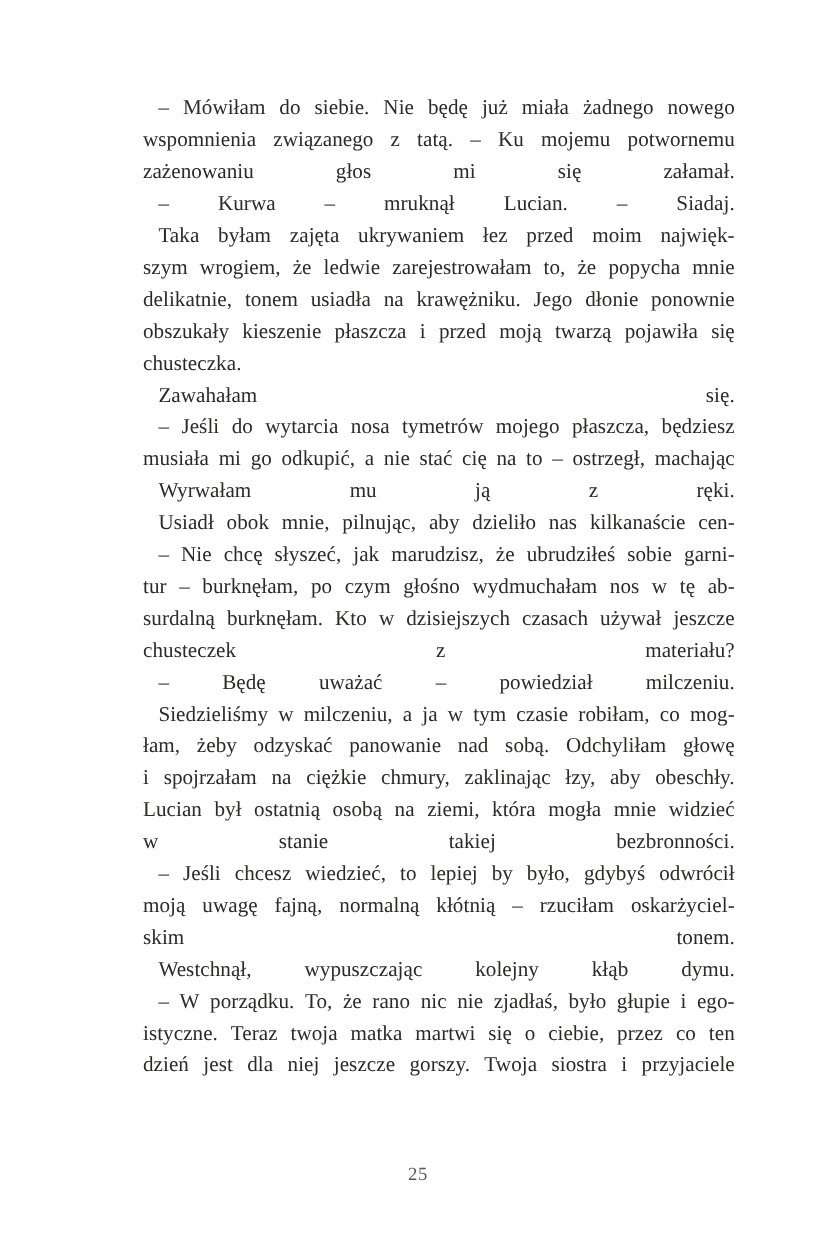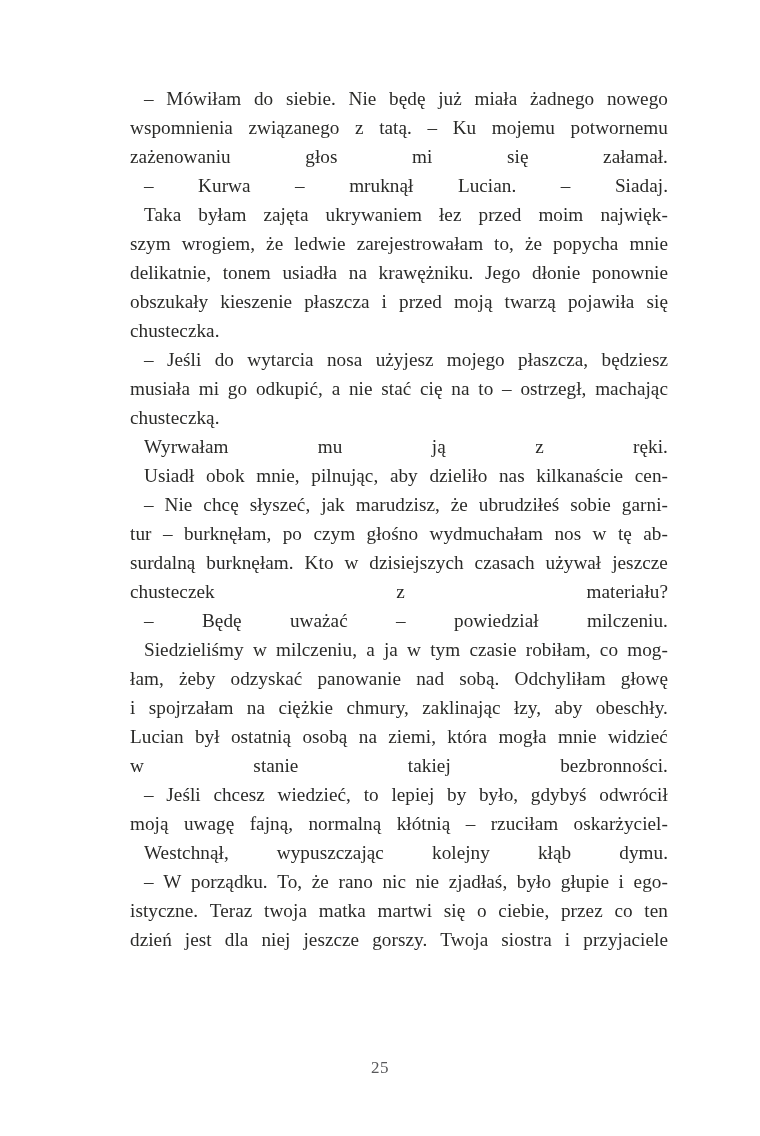--- a/index.html
+++ b/index.html
@@ -88,23 +88,25 @@
         <div class="line flush indent"><span class="w">–</span><span class="w">Kurwa</span><span class="w">–</span><span class="w">mruknął</span><span class="w">Lucian.</span><span class="w">–</span><span class="w">Siadaj.</span></div>
       </div>
       <div class="paragraph">
         <div class="line justify indent"><span class="w">Taka</span><span class="w">byłam</span><span class="w">zajęta</span><span class="w">ukrywaniem</span><span class="w">łez</span><span class="w">przed</span><span class="w">moim</span><span class="w">najwięk-</span></div>
         <div class="line justify"><span class="w">szym</span><span class="w">wrogiem,</span><span class="w">że</span><span class="w">ledwie</span><span class="w">zarejestrowałam</span><span class="w">to,</span><span class="w">że</span><span class="w">popycha</span><span class="w">mnie</span></div>
         <div class="line justify"><span class="w">delikatnie,</span><span class="w">tonem</span><span class="w">usiadła</span><span class="w">na</span><span class="w">krawężniku.</span><span class="w">Jego</span><span class="w">dłonie</span><span class="w">ponownie</span></div>
         <div class="line justify"><span class="w">obszukały</span><span class="w">kieszenie</span><span class="w">płaszcza</span><span class="w">i</span><span class="w">przed</span><span class="w">moją</span><span class="w">twarzą</span><span class="w">pojawiła</span><span class="w">się</span></div>
         <div class="line flush"><span class="w">chusteczka.</span></div>
       </div>
       <div class="paragraph">
-        <div class="line justify indent"><span class="w">–</span><span class="w">Jeśli</span><span class="w">do</span><span class="w">wytarcia</span><span class="w">nosa</span><span class="w">użyjesz</span><span class="w">mojego</span><span class="w">płaszcza,</span><span class="w">będziesz</span></div>
+        <div class="line flush indent"><span class="w">Zawahałam</span><span class="w">się.</span></div>
+      </div>
+      <div class="paragraph">
+        <div class="line justify indent"><span class="w">–</span><span class="w">Jeśli</span><span class="w">do</span><span class="w">wytarcia</span><span class="w">nosa</span><span class="w">tymetrów</span><span class="w">mojego</span><span class="w">płaszcza,</span><span class="w">będziesz</span></div>
         <div class="line justify"><span class="w">musiała</span><span class="w">mi</span><span class="w">go</span><span class="w">odkupić,</span><span class="w">a</span><span class="w">nie</span><span class="w">stać</span><span class="w">cię</span><span class="w">na</span><span class="w">to</span><span class="w">–</span><span class="w">ostrzegł,</span><span class="w">machając</span></div>
-        <div class="line flush"><span class="w">chusteczką.</span></div>
       </div>
       <div class="paragraph">
         <div class="line flush indent"><span class="w">Wyrwałam</span><span class="w">mu</span><span class="w">ją</span><span class="w">z</span><span class="w">ręki.</span></div>
       </div>
       <div class="paragraph">
         <div class="line justify indent"><span class="w">Usiadł</span><span class="w">obok</span><span class="w">mnie,</span><span class="w">pilnując,</span><span class="w">aby</span><span class="w">dzieliło</span><span class="w">nas</span><span class="w">kilkanaście</span><span class="w">cen-</span></div>
       </div>
       <div class="paragraph">
         <div class="line justify indent"><span class="w">–</span><span class="w">Nie</span><span class="w">chcę</span><span class="w">słyszeć,</span><span class="w">jak</span><span class="w">marudzisz,</span><span class="w">że</span><span class="w">ubrudziłeś</span><span class="w">sobie</span><span class="w">garni-</span></div>
         <div class="line justify"><span class="w">tur</span><span class="w">–</span><span class="w">burknęłam,</span><span class="w">po</span><span class="w">czym</span><span class="w">głośno</span><span class="w">wydmuchałam</span><span class="w">nos</span><span class="w">w</span><span class="w">tę</span><span class="w">ab-</span></div>
@@ -117,20 +119,21 @@
       <div class="paragraph">
         <div class="line justify indent"><span class="w">Siedzieliśmy</span><span class="w">w</span><span class="w">milczeniu,</span><span class="w">a</span><span class="w">ja</span><span class="w">w</span><span class="w">tym</span><span class="w">czasie</span><span class="w">robiłam,</span><span class="w">co</span><span class="w">mog-</span></div>
         <div class="line justify"><span class="w">łam,</span><span class="w">żeby</span><span class="w">odzyskać</span><span class="w">panowanie</span><span class="w">nad</span><span class="w">sobą.</span><span class="w">Odchyliłam</span><span class="w">głowę</span></div>
         <div class="line justify"><span class="w">i</span><span class="w">spojrzałam</span><span class="w">na</span><span class="w">ciężkie</span><span class="w">chmury,</span><span class="w">zaklinając</span><span class="w">łzy,</span><span class="w">aby</span><span class="w">obeschły.</span></div>
         <div class="line justify"><span class="w">Lucian</span><span class="w">był</span><span class="w">ostatnią</span><span class="w">osobą</span><span class="w">na</span><span class="w">ziemi,</span><span class="w">która</span><span class="w">mogła</span><span class="w">mnie</span><span class="w">widzieć</span></div>
         <div class="line flush"><span class="w">w</span><span class="w">stanie</span><span class="w">takiej</span><span class="w">bezbronności.</span></div>
       </div>
       <div class="paragraph">
         <div class="line justify indent"><span class="w">–</span><span class="w">Jeśli</span><span class="w">chcesz</span><span class="w">wiedzieć,</span><span class="w">to</span><span class="w">lepiej</span><span class="w">by</span><span class="w">było,</span><span class="w">gdybyś</span><span class="w">odwrócił</span></div>
         <div class="line justify"><span class="w">moją</span><span class="w">uwagę</span><span class="w">fajną,</span><span class="w">normalną</span><span class="w">kłótnią</span><span class="w">–</span><span class="w">rzuciłam</span><span class="w">oskarżyciel-</span></div>
+        <div class="line flush"><span class="w">skim</span><span class="w">tonem.</span></div>
       </div>
       <div class="paragraph">
         <div class="line flush indent"><span class="w">Westchnął,</span><span class="w">wypuszczając</span><span class="w">kolejny</span><span class="w">kłąb</span><span class="w">dymu.</span></div>
       </div>
       <div class="paragraph">
         <div class="line justify indent"><span class="w">–</span><span class="w">W</span><span class="w">porządku.</span><span class="w">To,</span><span class="w">że</span><span class="w">rano</span><span class="w">nic</span><span class="w">nie</span><span class="w">zjadłaś,</span><span class="w">było</span><span class="w">głupie</span><span class="w">i</span><span class="w">ego-</span></div>
         <div class="line justify"><span class="w">istyczne.</span><span class="w">Teraz</span><span class="w">twoja</span><span class="w">matka</span><span class="w">martwi</span><span class="w">się</span><span class="w">o</span><span class="w">ciebie,</span><span class="w">przez</span><span class="w">co</span><span class="w">ten</span></div>
         <div class="line justify"><span class="w">dzień</span><span class="w">jest</span><span class="w">dla</span><span class="w">niej</span><span class="w">jeszcze</span><span class="w">gorszy.</span><span class="w">Twoja</span><span class="w">siostra</span><span class="w">i</span><span class="w">przyjaciele</span></div>
       </div>
     </div>

